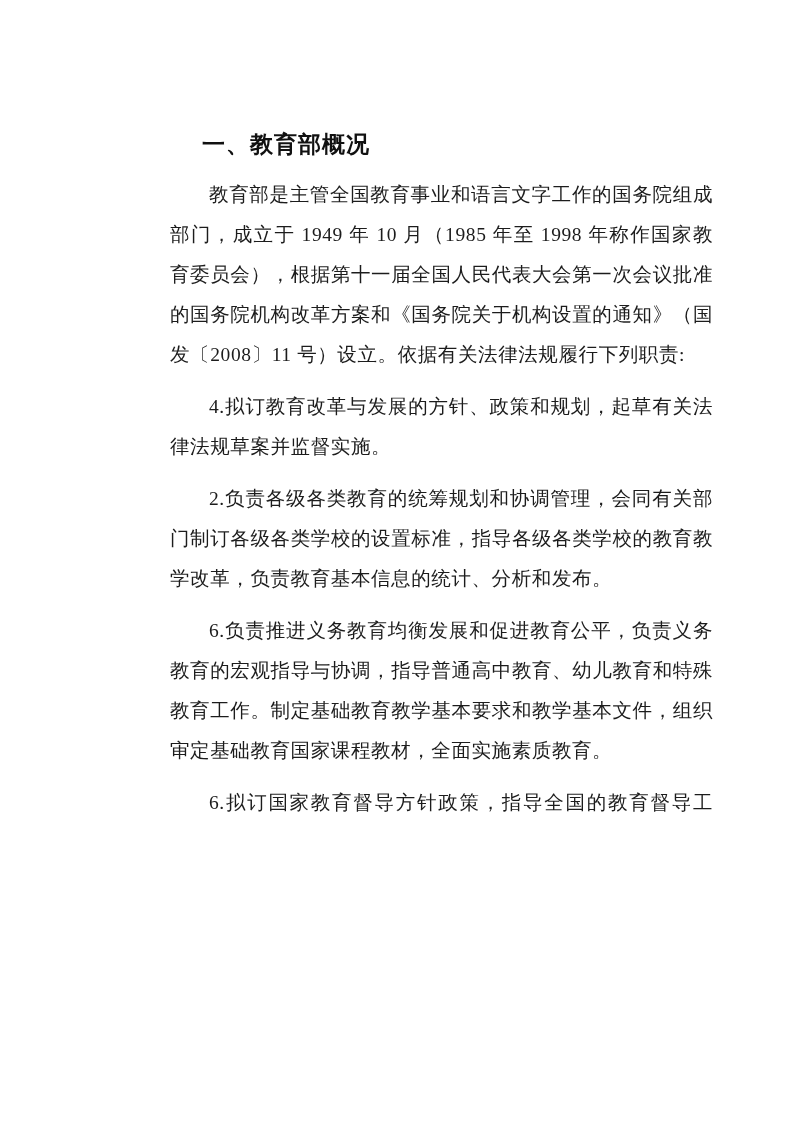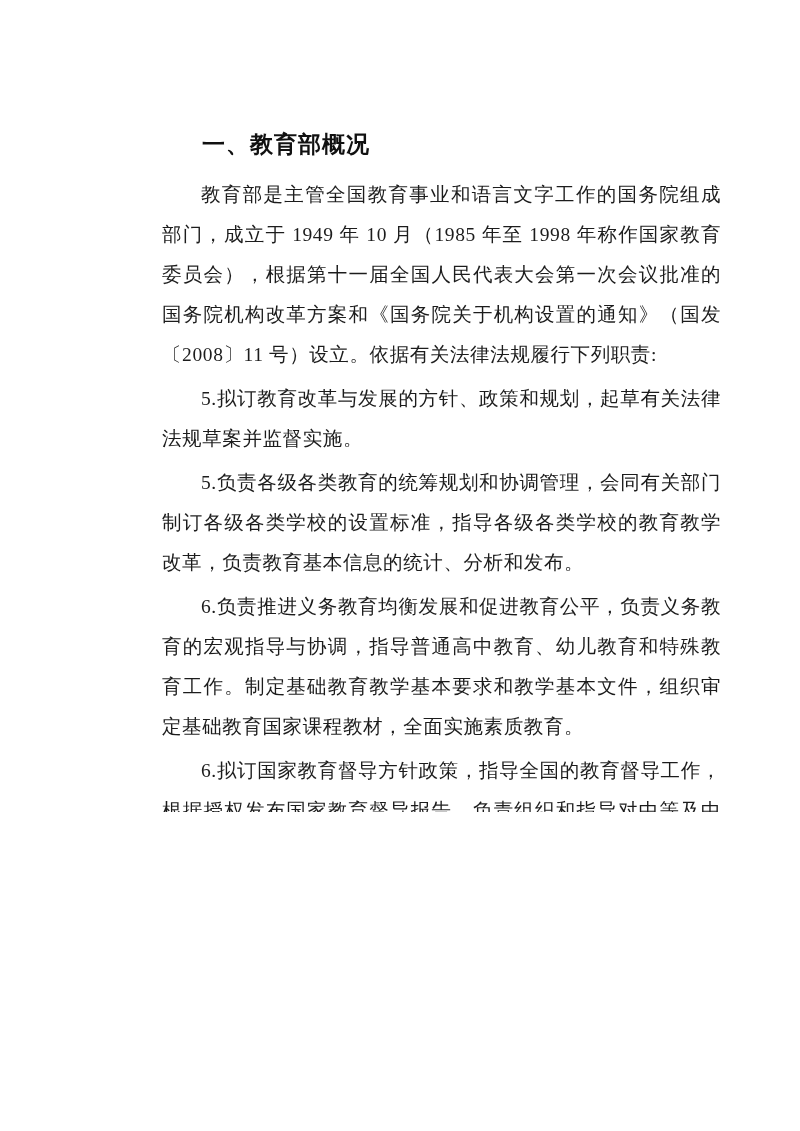--- a/index.html
+++ b/index.html
@@ -37,21 +37,21 @@
     line-height: 24px;
     letter-spacing: 1.5px;
     text-indent: 46px;
     margin: 39px 0 0 0;
     color: #111111;
   }
   .body-text {
     margin-top: 18px;
   }
   .body-text p {
-    margin: 4px;
+    margin: 12px;
     font-size: 19.5px;
     line-height: 40px;
     letter-spacing: 0.6px;
     text-align: justify;
     text-indent: 2em;
     color: #1c1c1c;
   }
   .page-number {
     position: absolute;
     left: 0;
@@ -63,20 +63,20 @@
   }
 </style>
 </head>
 <body>
 
 <div class="page">
   <div class="content">
     <h1 class="section-title">一、教育部概况</h1>
     <div class="body-text">
       <p>教育部是主管全国教育事业和语言文字工作的国务院组成部门，成立于 1949 年 10 月（1985 年至 1998 年称作国家教育委员会），根据第十一届全国人民代表大会第一次会议批准的国务院机构改革方案和《国务院关于机构设置的通知》（国发〔2008〕11 号）设立。依据有关法律法规履行下列职责:</p>
-      <p>5.拟订教育改革与发展的方针、政策和规划，起草有关法律法规草案并监督实施。</p>
-      <p>5.负责各级各类教育的统筹规划和协调管理，会同有关部门制订各级各类学校的设置标准，指导各级各类学校的教育教学改革，负责教育基本信息的统计、分析和发布。</p>
+      <p>4.拟订教育改革与发展的方针、政策和规划，起草有关法律法规草案并监督实施。</p>
+      <p>2.负责各级各类教育的统筹规划和协调管理，会同有关部门制订各级各类学校的设置标准，指导各级各类学校的教育教学改革，负责教育基本信息的统计、分析和发布。</p>
       <p>6.负责推进义务教育均衡发展和促进教育公平，负责义务教育的宏观指导与协调，指导普通高中教育、幼儿教育和特殊教育工作。制定基础教育教学基本要求和教学基本文件，组织审定基础教育国家课程教材，全面实施素质教育。</p>
       <p>6.拟订国家教育督导方针政策，指导全国的教育督导工作，根据授权发布国家教育督导报告，负责组织和指导对中等及中等以下教育、扫除青壮年文盲工作的督导检查和评估验收工作，指导基础教育发展水平、质量的监测工作。</p>
     </div>
   </div>
   <div class="page-number">2</div>
 </div>
 
 </body></html>

